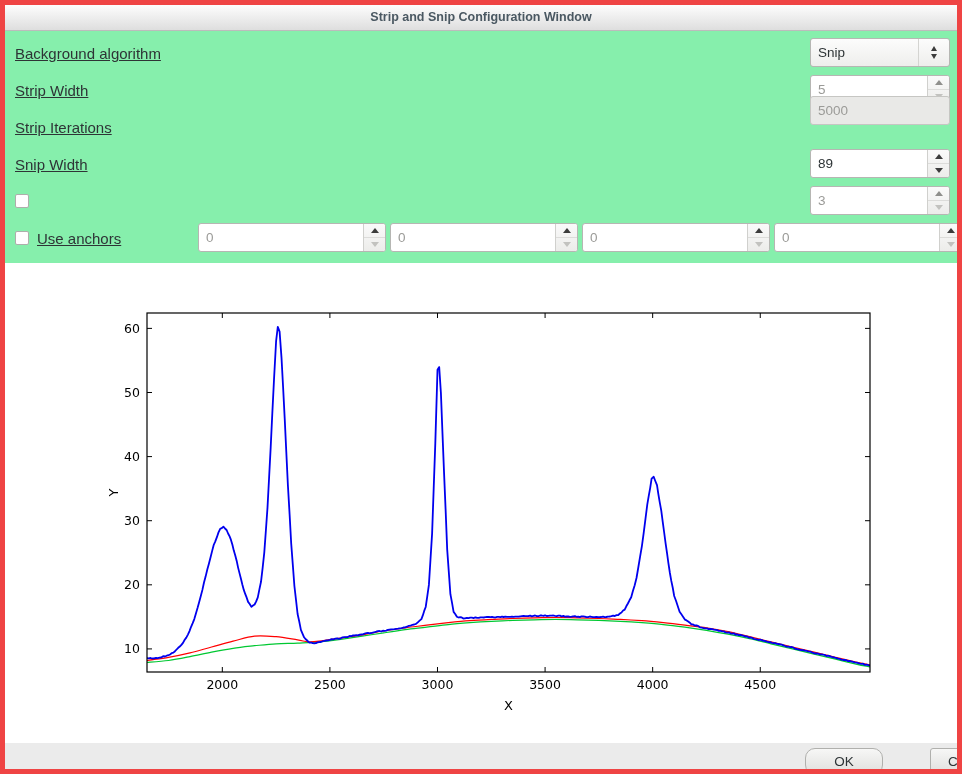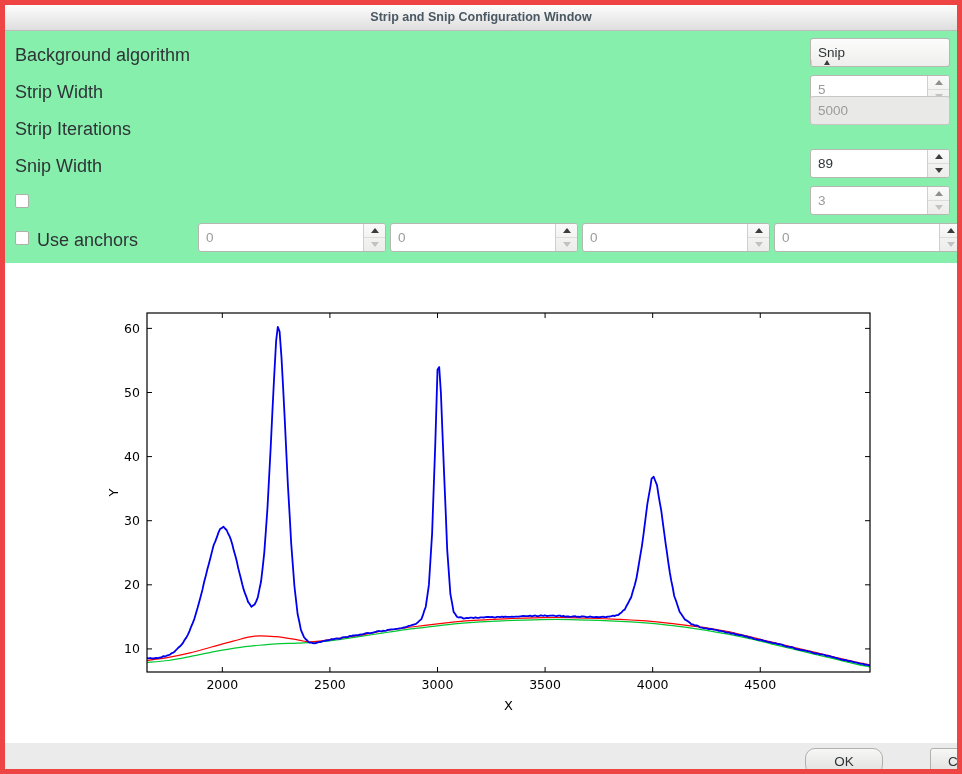--- a/index.html
+++ b/index.html
@@ -4,21 +4,21 @@
 <style>
   html,body{margin:0;padding:0;}
   body{font-family:"Liberation Sans", sans-serif; background:#d9d9d9;}
   .window{position:relative; width:962px; height:774px; box-sizing:border-box;
           border:5px solid #ef4444; background:#86efac; overflow:hidden;}
   .titlebar{position:absolute; left:0; top:0; width:100%; height:25px;
             background:linear-gradient(#fdfdfd,#dedede);
             border-bottom:1px solid #bcbcbc;}
   .titlebar .title{display:block; text-align:center; line-height:25px;
             font-size:12.5px; font-weight:bold; color:#4a5862;}
-  .lbl{position:absolute; font-size:18px; color:#2e3436; white-space:nowrap;}
+  .lbl{position:absolute; font-size:15px; color:#2e3436; white-space:nowrap;text-decoration:underline;}
   
   .field{position:absolute; box-sizing:border-box; height:29px; display:flex;
          background:#fff; border:1px solid #b6b6b3; border-radius:3px; overflow:hidden;}
   .field .val{flex:1; font-size:13.5px; color:#2e3436; padding:6px 0 0 7px; white-space:nowrap;}
   .field .val.dim{color:#9b9b98;}
   .combo{background:linear-gradient(#fcfcfc,#eeeeec);}
   .combo-arrows{width:30px; border-left:1px solid #d4d4d1; display:flex; flex-direction:column;
                 align-items:center; justify-content:center; gap:3px;}
   .spin-btns{width:21px; border-left:1px solid #d0d0cd; display:flex; flex-direction:column;
              background:linear-gradient(#fafafa,#ececea);}
@@ -43,21 +43,21 @@
 </head>
 <body>
 
 <div class="window">
 
   <div class="titlebar">
     <span class="title">Strip and Snip Configuration Window</span>
   </div>
 
   <span class="lbl" style="left:10px; top:40px;">Background algorithm</span>
-  <div class="field combo" style="left:805px; top:33px; width:140px;flex-direction:column;">
+  <div class="field combo" style="left:805px; top:33px; width:140px;">
     <span class="val">Snip</span>
     <span class="combo-arrows">
       <i class="tri-up"></i>
       <i class="tri-down"></i>
     </span>
   </div>
 
   <span class="lbl" style="left:10px; top:77px;">Strip Width</span>
   <div class="field" style="left:805px; top:70px; width:140px;">
     <span class="val dim">5</span>

